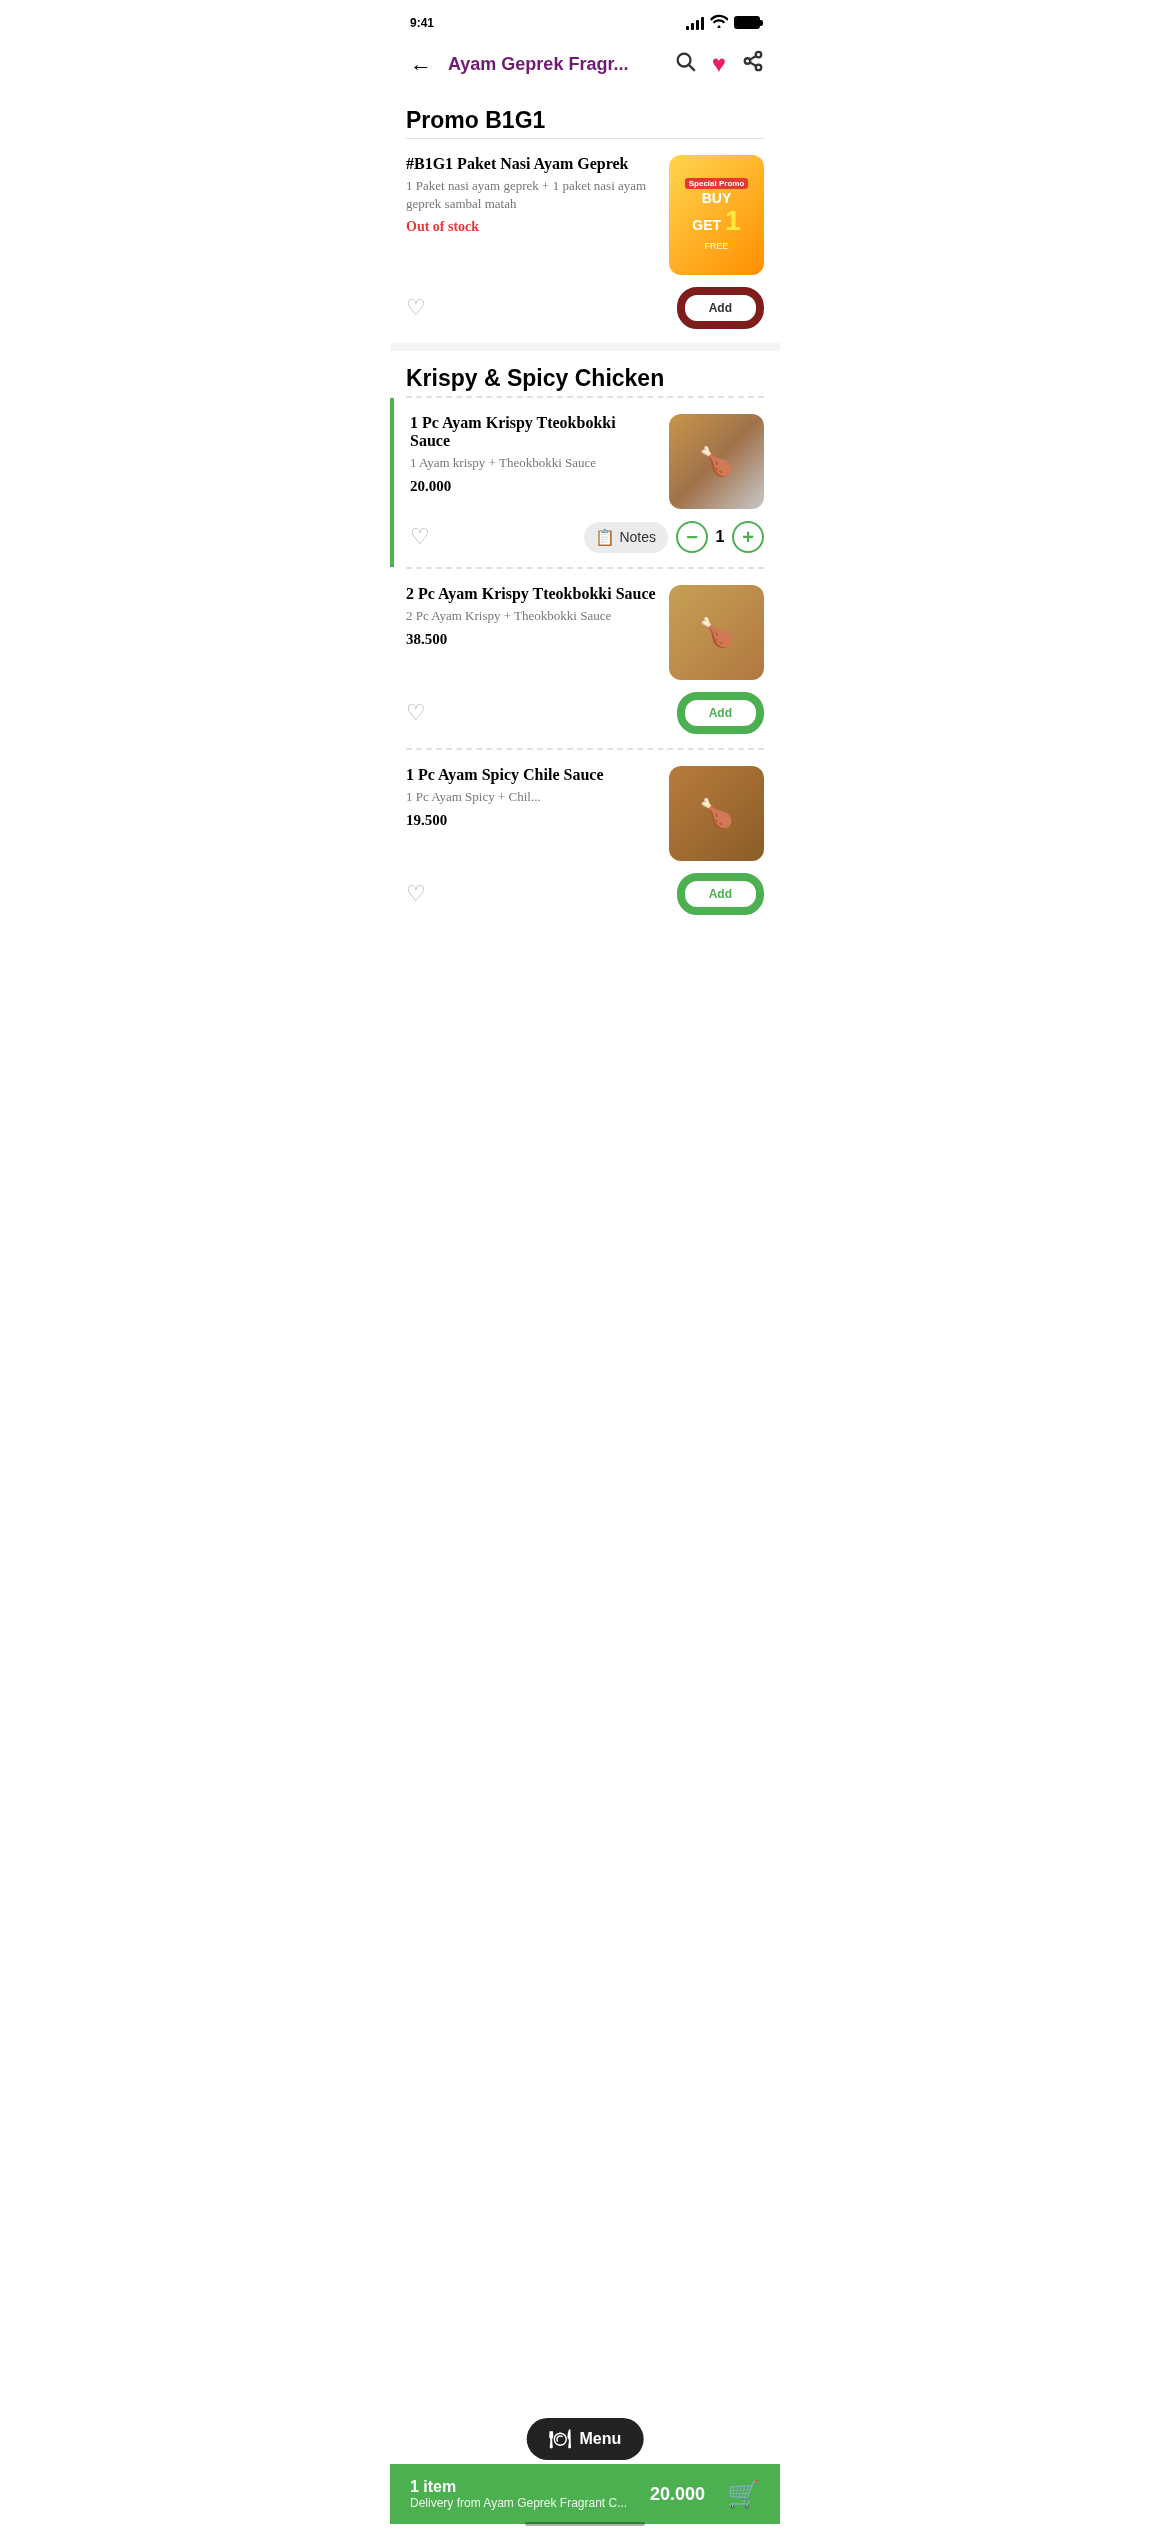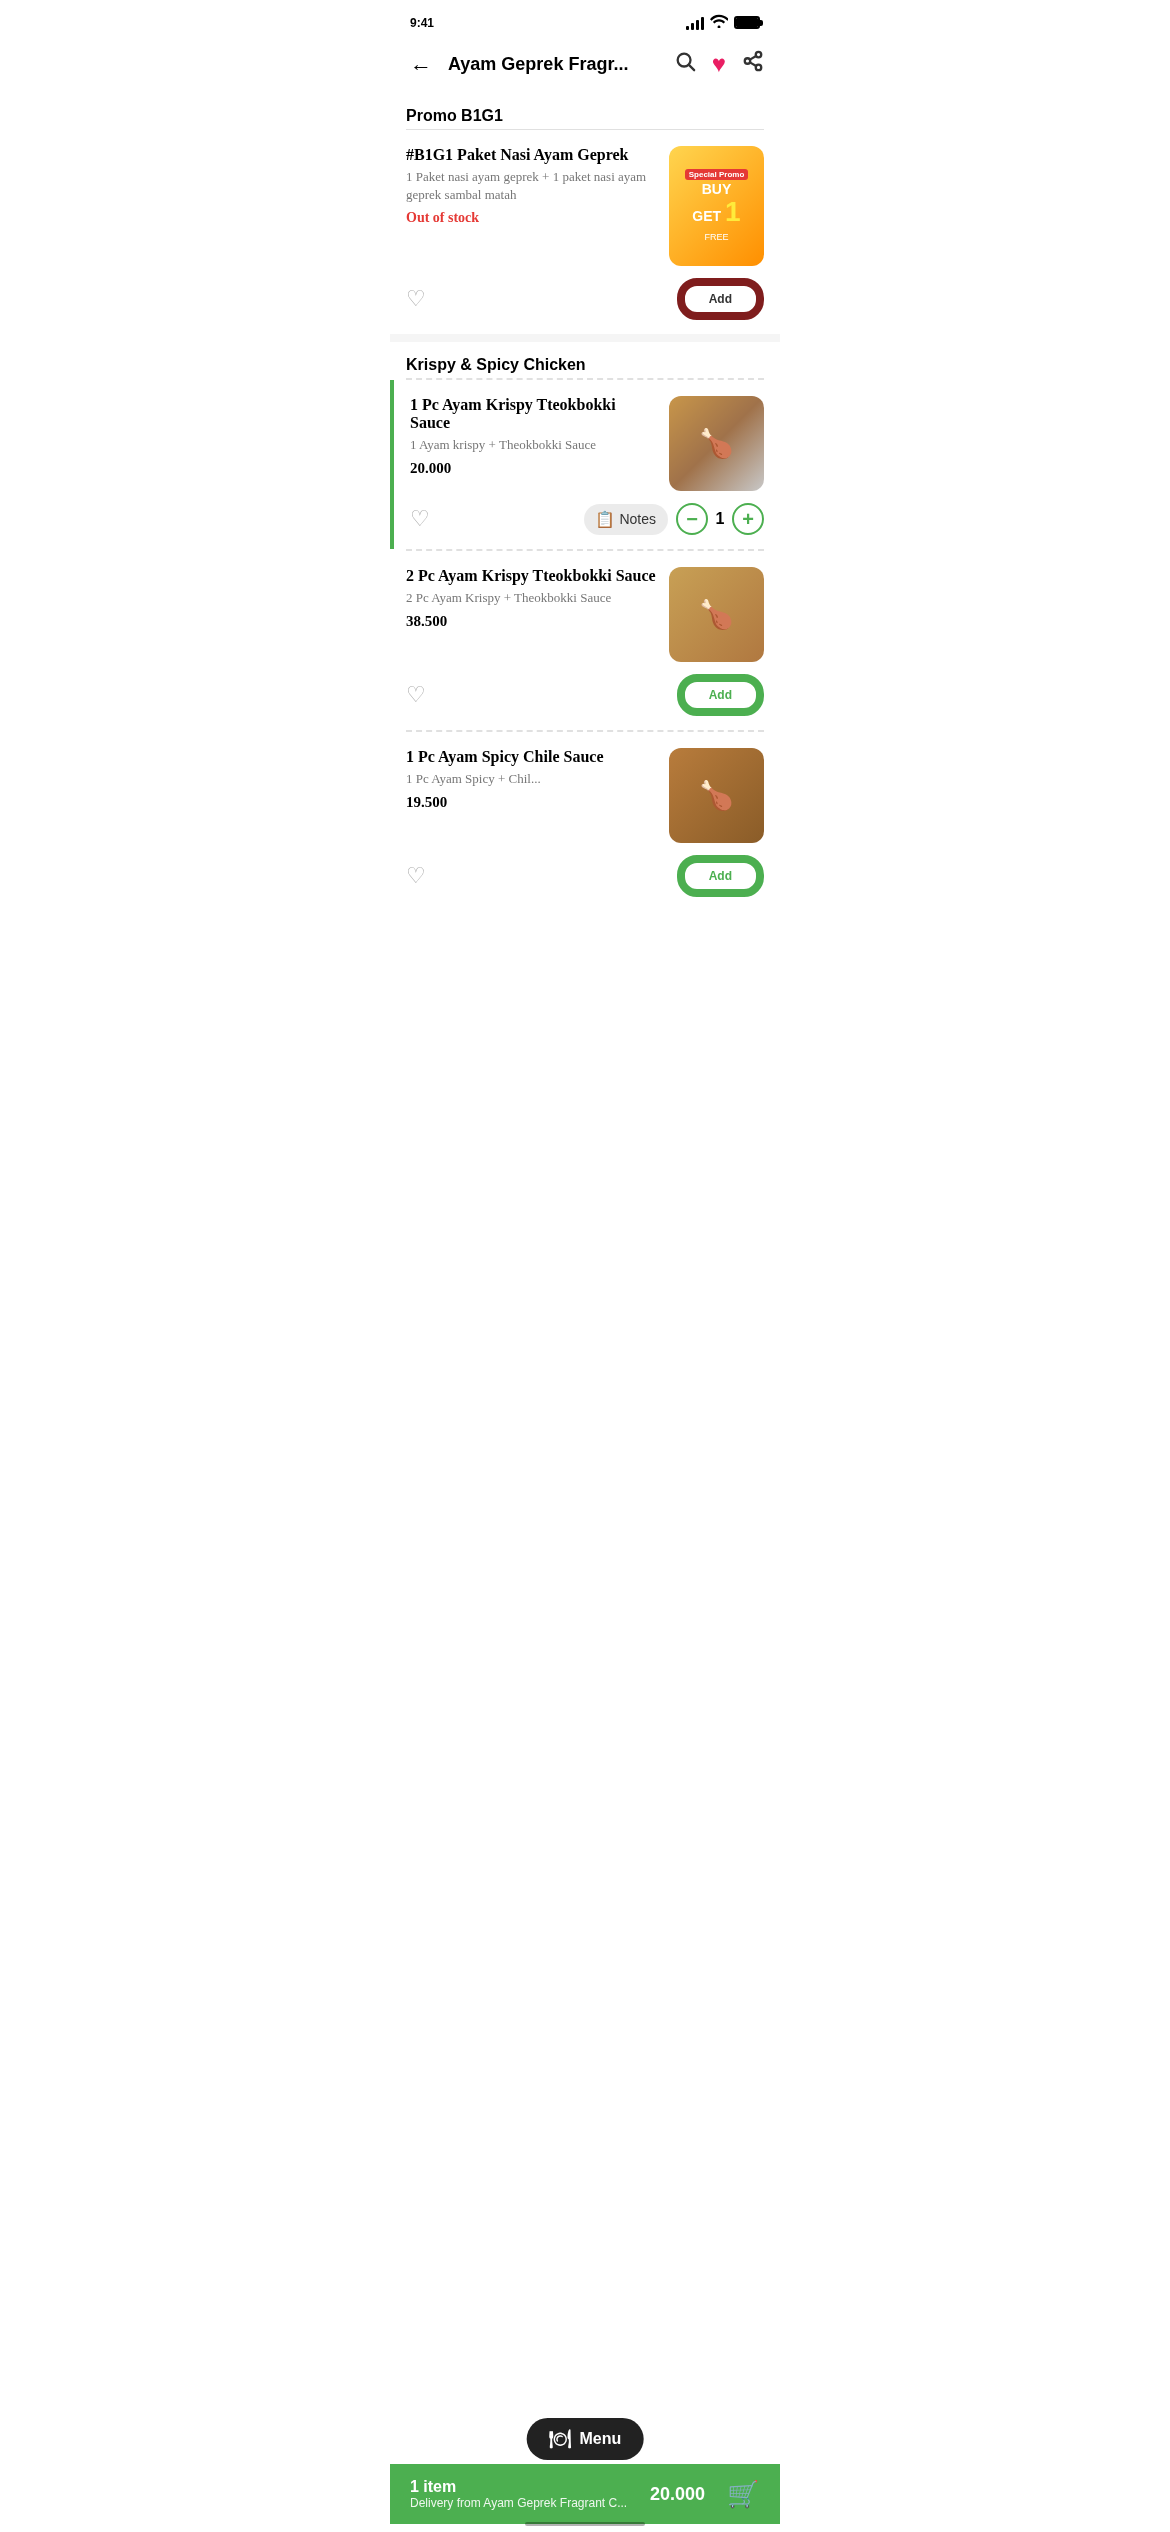--- a/index.html
+++ b/index.html
@@ -87,41 +87,41 @@
     .back-btn {
       font-size: 22px;
       color: #000;
       cursor: pointer;
       padding: 4px;
     }
     .header-title {
       flex: 1;
       font-size: 18px;
       font-weight: 700;
-      color: #000000;
+      color: #701a75;
     }
     .header-icons {
       display: flex;
       align-items: center;
       gap: 16px;
     }
     .header-icon {
       font-size: 22px;
       color: #333;
       cursor: pointer;
     }
     .header-icon.heart {
       color: #e91e63;
       font-size: 24px;
     }
 
     
     .section-header {
       padding: 14px 16px 4px;
-      font-size: 16px;
+      font-size: 23px;
       font-weight: 700;
       color: #000;
     }
 
     .divider {
       height: 1px;
       background: #e0e0e0;
       margin: 0 16px;
     }
 

